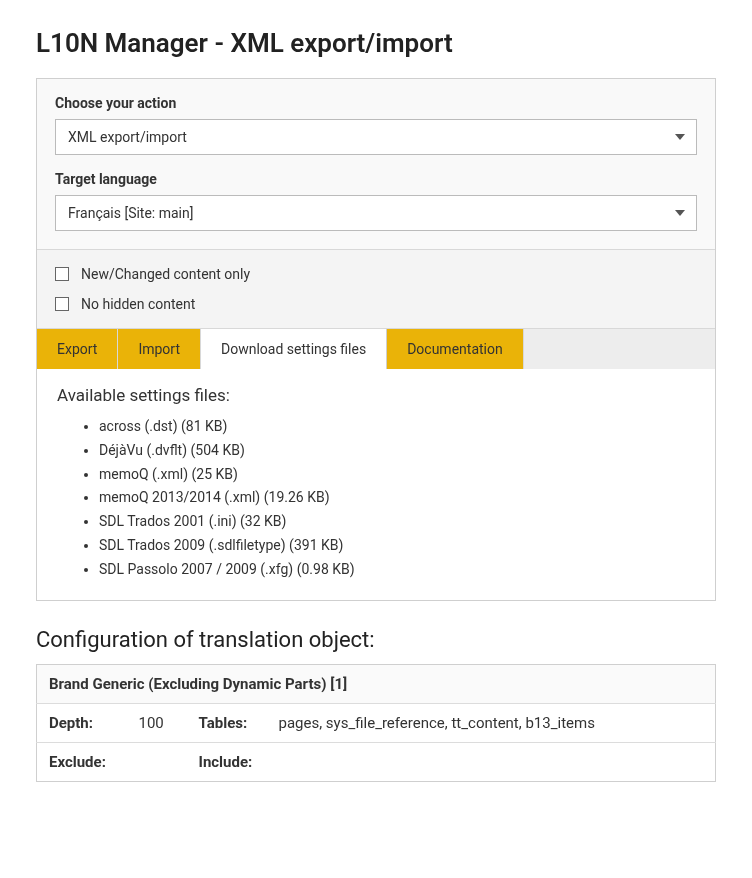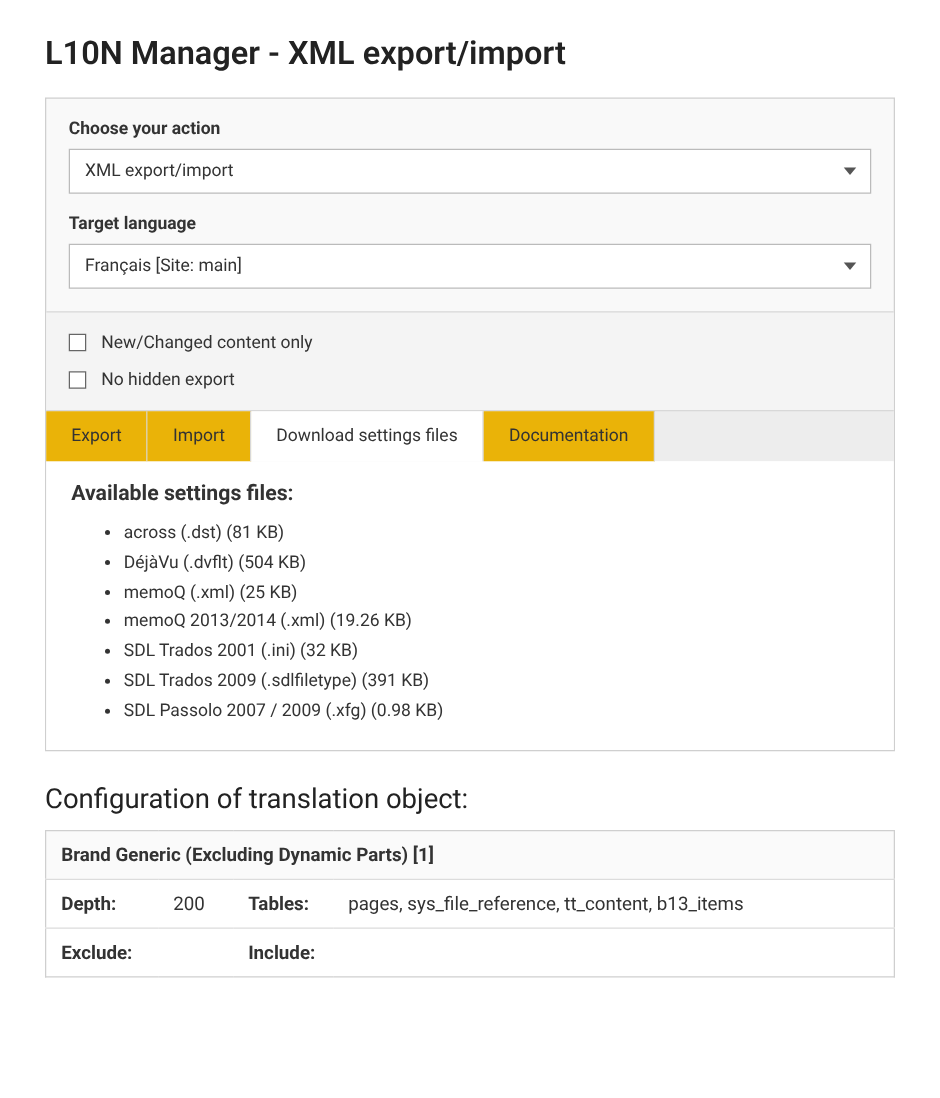--- a/index.html
+++ b/index.html
@@ -14,21 +14,21 @@
 .checkbox-group { border-top: 1px solid #d8d8d8; padding: 16px 18px 10px 18px; background: #f4f4f4; text-align: center; }
 .check-row { display: flex; align-items: center; gap: 12px; margin-bottom: 14px; }
 .check-row:last-child { margin-bottom: 6px; }
 .checkbox { width: 14px; height: 14px; border: 1.5px solid #666; background: #fff; cursor: pointer; flex-shrink: 0; }
 .check-label { font-size: 14px; color: #333; }
 .tabs { display: flex; border-top: 1px solid #d8d8d8; background: #ededed; }
 .tab { padding: 12px 20px; font-size: 14px; color: #333; cursor: pointer; border-right: 1px solid #d8d8d8; background: #eab308; }
 .tab:first-child { border-left: none; }
 .tab.active { background: #fff; border-right: 1px solid #cfcfcf; }
 .tab-content { background: #fff; padding: 16px 20px 18px 20px; }
-.content-heading { font-size: 17px; font-weight: 700; color: #333; margin-bottom: 10px; }
+.content-heading { font-size: 17px; font-weight: 400; color: #333; margin-bottom: 10px; }
 .file-list { list-style: disc; padding-left: 42px; }
 .file-list li { font-size: 14px; color: #333; line-height: 1.7; }
 h2.section-title { font-size: 22px; font-weight: 400; color: #222; margin-top: 26px; margin-bottom: 12px; }
 .config-table { width: 100%; border: 1px solid #cfcfcf; border-collapse: collapse; font-size: 15px; color: #333; }
 .config-table td, .config-table th { padding: 10px 12px; text-align: left; vertical-align: top; }
 .config-header { border-bottom: 1px solid #dcdcdc; font-weight: 700; background: #fafafa; }
 .config-row { border-bottom: 1px solid #dcdcdc; }
 .config-row:last-child { border-bottom: none; }
 .cfg-label { font-weight: 700; }
 </style>
@@ -49,21 +49,21 @@
     </div>
   </div>
 
   <div class="checkbox-group">
     <div class="check-row">
       <div class="checkbox"></div>
       <span class="check-label">New/Changed content only</span>
     </div>
     <div class="check-row">
       <div class="checkbox"></div>
-      <span class="check-label">No hidden export</span>
+      <span class="check-label">No hidden content</span>
     </div>
   </div>
 
   <div class="tabs">
     <div class="tab">Export</div>
     <div class="tab">Import</div>
     <div class="tab active">Download settings files</div>
     <div class="tab">Documentation</div>
   </div>
 
@@ -83,21 +83,21 @@
 
 <h2 class="section-title">Configuration of translation object:</h2>
 
 <table class="config-table">
   <tbody>
       <tr class="config-header">
     <td colspan="4">Brand Generic (Excluding Dynamic Parts) [1]</td>
   </tr>
   <tr class="config-row">
     <td class="cfg-label" style="width:90px;">Depth:</td>
-    <td style="width:60px;">200</td>
+    <td style="width:60px;">100</td>
     <td class="cfg-label" style="width:80px;">Tables:</td>
     <td>pages, sys_file_reference, tt_content, b13_items</td>
   </tr>
   <tr class="config-row">
     <td class="cfg-label">Exclude:</td>
     <td></td>
     <td class="cfg-label">Include:</td>
     <td></td>
   </tr>
 </tbody>

